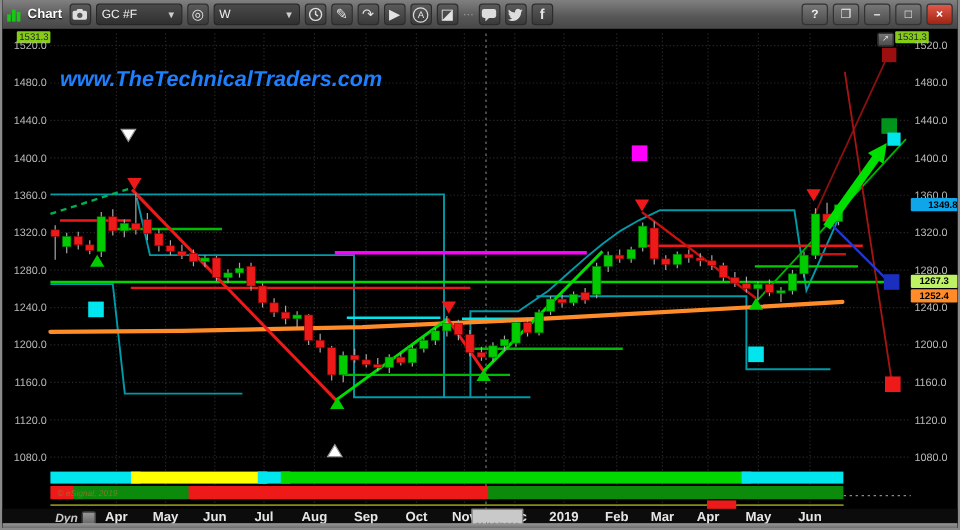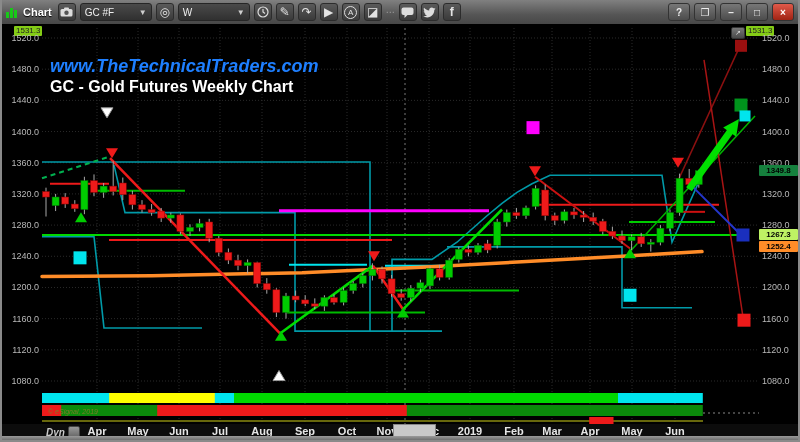--- a/index.html
+++ b/index.html
@@ -336,21 +336,20 @@
         <rect x="71.5" y="227.3318181818182" width="13" height="13" fill="#00e5ee"></rect>
         <rect x="621.5" y="264.75" width="13" height="13" fill="#00e5ee"></rect>
         <rect x="732.5" y="74.5409090909091" width="13" height="13" fill="#00941c"></rect>
         <rect x="737.5" y="86.45454545454545" width="11" height="11" fill="#00e5ee"></rect>
         <rect x="734.5" y="204.4911363636364" width="13" height="13" fill="#1a2fbe"></rect>
         <rect x="735.5" y="289.69545454545454" width="13" height="13" fill="#ee1a1a"></rect>
         <rect x="733" y="15.795454545454547" width="12" height="12" fill="#9a0f0f"></rect>
       </svg>
 
     <div id="watermark1">www.TheTechnicalTraders.com</div>
-    <div id="watermark2">GC - Gold Futures Weekly Chart</div>
     <div id="copyright">© eSignal, 2019</div>
     <div id="popout">↗</div>
     <div class="grey-tag" style="left:12px;top:2px;">1531.3</div>
     <div class="grey-tag" style="left:744px;top:2px;">1531.3</div>
     <div id="axis-labels">
         <div class="axis-label left" style="top: 9px; left: 1px;">1520.0</div>
         <div class="axis-label right" style="top: 9px;">1520.0</div>
         <div class="axis-label left" style="top: 40.1818px; left: 1px;">1480.0</div>
         <div class="axis-label right" style="top: 40.1818px;">1480.0</div>
         <div class="axis-label left" style="top: 71.3636px; left: 1px;">1440.0</div>
@@ -368,21 +367,21 @@
         <div class="axis-label left" style="top: 258.455px; left: 1px;">1200.0</div>
         <div class="axis-label right" style="top: 258.455px;">1200.0</div>
         <div class="axis-label left" style="top: 289.636px; left: 1px;">1160.0</div>
         <div class="axis-label right" style="top: 289.636px;">1160.0</div>
         <div class="axis-label left" style="top: 320.818px; left: 1px;">1120.0</div>
         <div class="axis-label right" style="top: 320.818px;">1120.0</div>
         <div class="axis-label left" style="top: 352px; left: 1px;">1080.0</div>
         <div class="axis-label right" style="top: 352px;">1080.0</div>
       </div>
     <div id="tags">
-        <div class="price-tag" style="top: 141.179px; background: #15803d;">1349.8</div>
+        <div class="price-tag" style="top: 141.179px; background: #0ea5e9; text-align: right;">1349.8</div>
         <div class="price-tag" style="top: 205.491px; background: #bef264;">1267.3</div>
         <div class="price-tag" style="top: 217.106px; background: rgb(255, 140, 40);">1252.4</div>
       </div>
   </div>
 
   <div id="dateaxis">
     <div id="dyn">
         <span>Dyn</span>
         <span class="dyn-ico"></span>
       </div>

